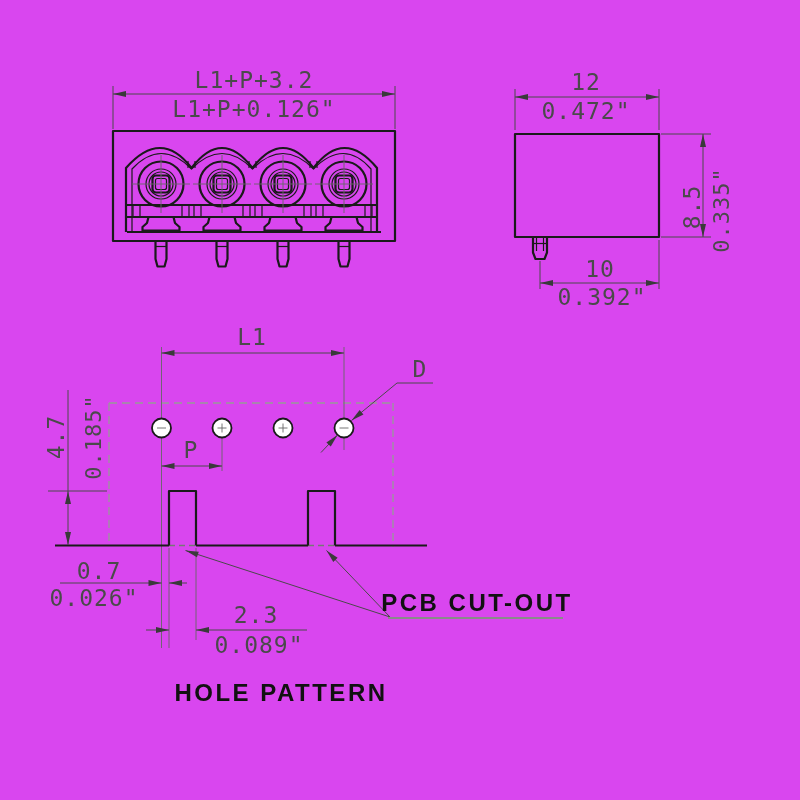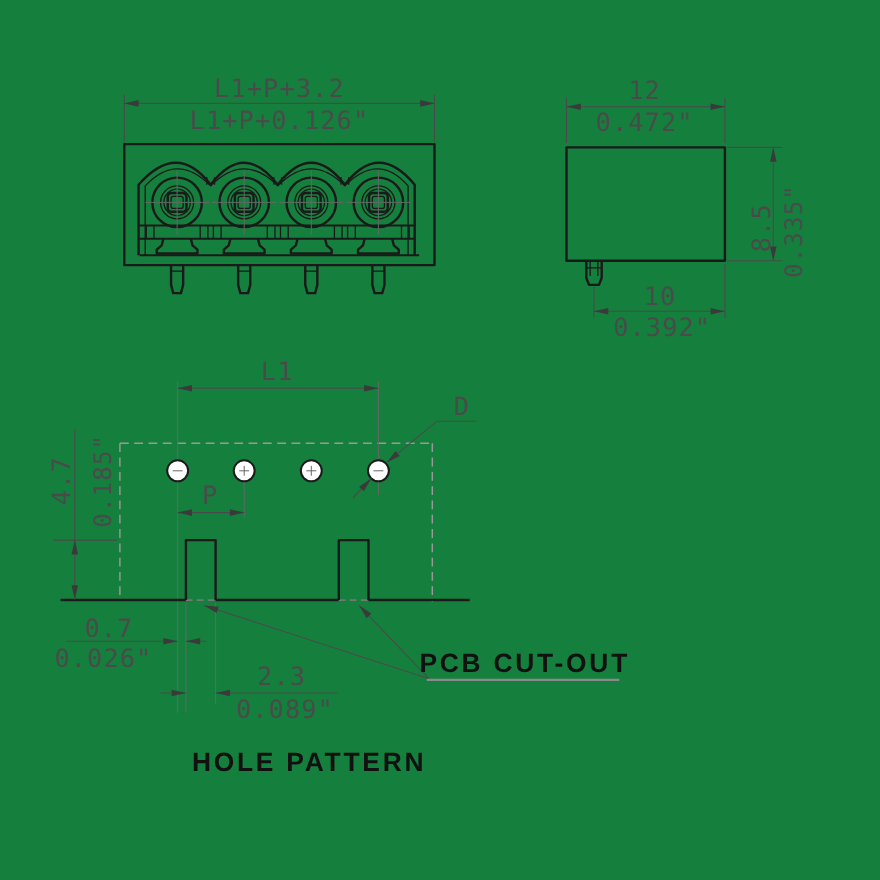--- a/index.html
+++ b/index.html
@@ -1,16 +1,16 @@
 <!DOCTYPE html>
 <html><head>
 <meta charset="utf-8">
 <style>
   html,body{margin:0;padding:0;background:#fff;}
-  .stage{position:relative;width:800px;height:800px;background:#15803d;overflow:hidden;
+  .stage{position:relative;width:800px;height:800px;background:#d946ef;overflow:hidden;
          font-family:"DejaVu Sans Mono", monospace;}
   svg{display:block}
   
   .ol{stroke:#1a1a1a;stroke-width:2.2;fill:none;stroke-linejoin:round;}
   .ol2{stroke:#1a1a1a;stroke-width:1.8;fill:none;}
   .ml{stroke:#1a1a1a;stroke-width:1.2;fill:none;}
   .dl{stroke:#4a4a4a;stroke-width:1;fill:none;}
   .cl{stroke:#666;stroke-width:0.9;fill:none;}
   .dash{stroke:#999;stroke-width:1.3;fill:none;stroke-dasharray:8 5;}
   .dash2{stroke:#777;stroke-width:1.5;fill:none;stroke-dasharray:6 4;}

